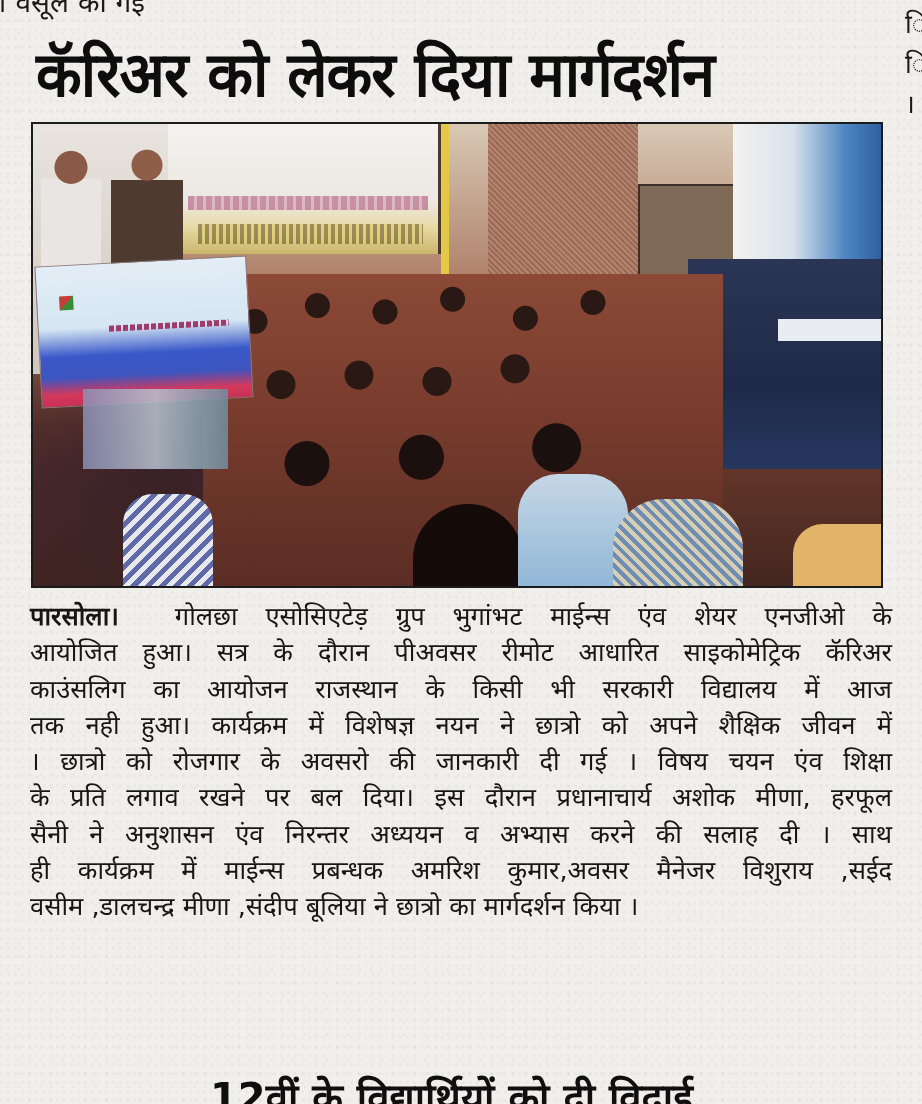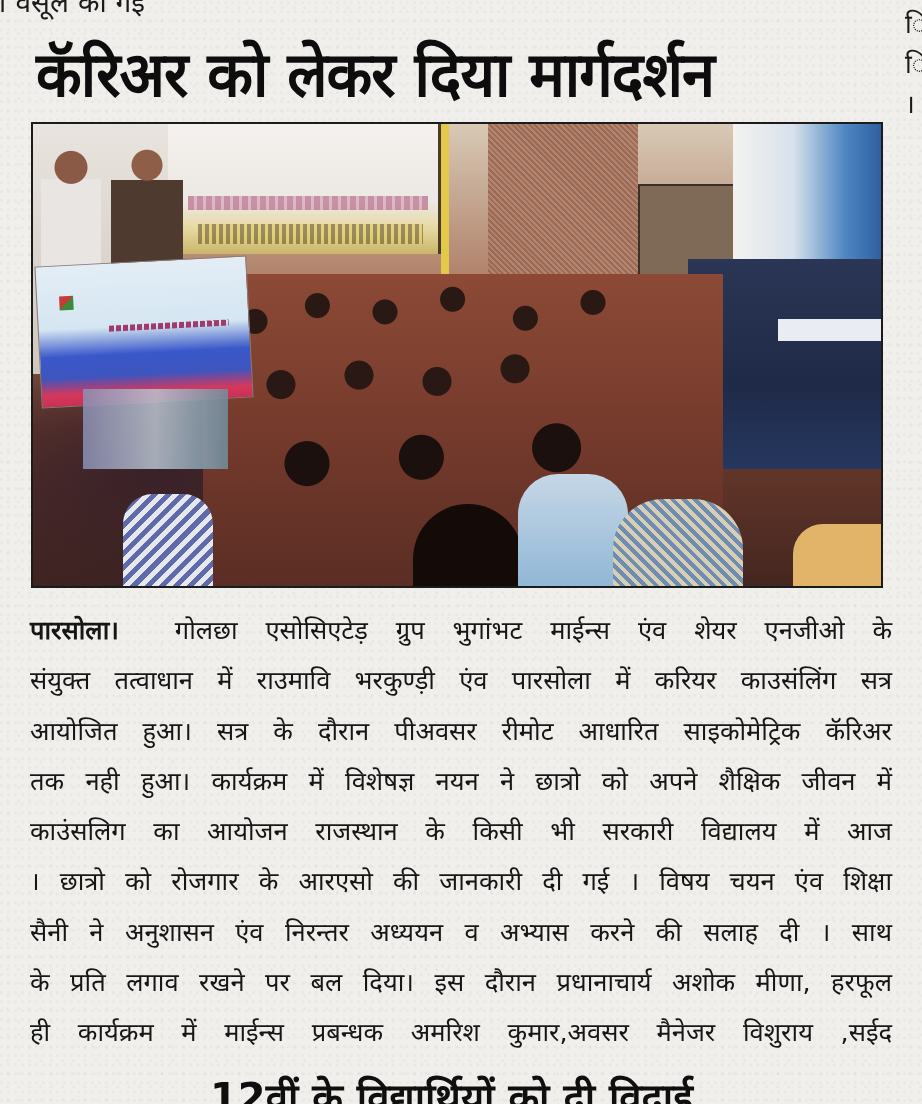--- a/index.html
+++ b/index.html
@@ -206,21 +206,20 @@
       text-align-last: left;
     }
     .body-text .dateline {
       font-weight: bold;
     }
     .body-line {
       display: block;
       white-space: nowrap;
       text-align-last: justify;
       text-align: justify;
-      margin-top: 14px;
     }
     .body-line.last {
       text-align-last: left;
     }
 
     .next-headline {
       position: absolute;
       left: 210px;
       top: 1074px;
       font-size: 40px;
@@ -263,23 +262,23 @@
   <div class="ph-posters"></div>
   <div class="ph-front-striped"></div>
   <div class="ph-dark-head"></div>
   <div class="ph-front-blue"></div>
   <div class="ph-front-cap"></div>
   <div class="ph-front-yellow"></div>
 </div>
 
 <div class="body-text">
   <span class="body-line"><span class="dateline">पारसोला।</span>&nbsp;&nbsp;<span>गोलछा एसोसिएटेड़ ग्रुप भुगांभट माईन्स एंव शेयर एनजीओ के</span></span>
-  <span class="body-line">संयुक्त तत्वाधान में राउमावि  भरकुण्ड़ी एंव पारसोला में करियर काउसंलिंग सत्र</span>
   <span class="body-line">आयोजित हुआ। सत्र के दौरान पीअवसर रीमोट आधारित साइकोमेट्रिक कॅरिअर</span>
+  <span class="body-line">काउंसलिग  का आयोजन राजस्थान के किसी भी सरकारी विद्यालय में आज</span>
   <span class="body-line">तक नही हुआ। कार्यक्रम में विशेषज्ञ नयन ने छात्रो को अपने शैक्षिक जीवन में</span>
-  <span class="body-line">काउंसलिग  का आयोजन राजस्थान के किसी भी सरकारी विद्यालय में आज</span>
-  <span class="body-line">। छात्रो को रोजगार के आरएसो की जानकारी दी गई  । विषय चयन एंव शिक्षा</span>
+  <span class="body-line">। छात्रो को रोजगार के अवसरो की जानकारी दी गई  । विषय चयन एंव शिक्षा</span>
+  <span class="body-line">के प्रति लगाव रखने पर बल दिया। इस दौरान प्रधानाचार्य अशोक मीणा, हरफूल</span>
   <span class="body-line">सैनी ने अनुशासन एंव निरन्तर अध्ययन व अभ्यास करने की सलाह दी । साथ</span>
-  <span class="body-line">के प्रति लगाव रखने पर बल दिया। इस दौरान प्रधानाचार्य अशोक मीणा, हरफूल</span>
   <span class="body-line">ही कार्यक्रम में माईन्स प्रबन्धक अमरिश कुमार,अवसर मैनेजर विशुराय ,सईद</span>
+  <span class="body-line last">वसीम ,डालचन्द्र मीणा ,संदीप बूलिया ने छात्रो का मार्गदर्शन किया ।</span>
 </div>
 
 <div class="next-headline">12वीं के विद्यार्थियों को दी विदाई</div>
 
 </body></html>

